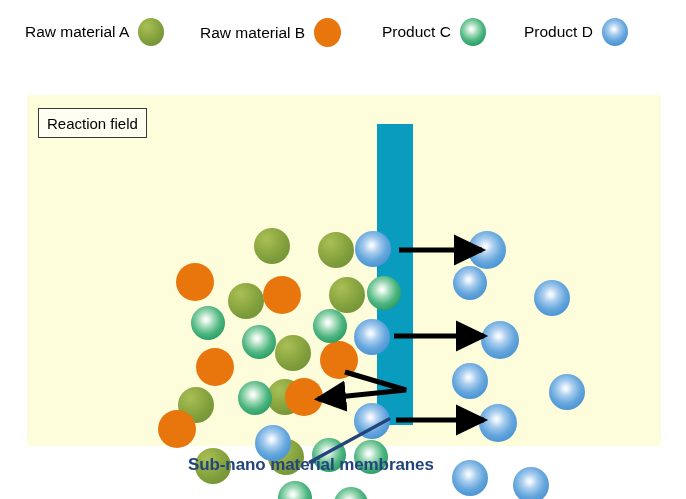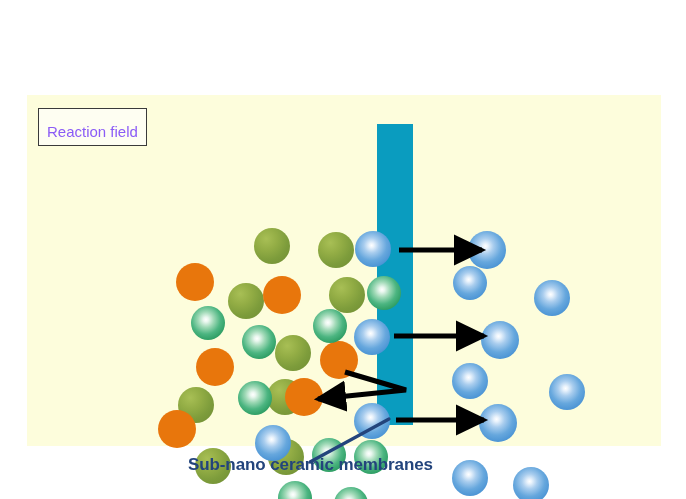--- a/index.html
+++ b/index.html
@@ -83,23 +83,23 @@
     width: 634px;
     height: 351px;
     background: #fdfddc;
   }
   #field-label {
     position: absolute;
     left: 11px;
     top: 13px;
     background: #fefef2;
     border: 1.6px solid #3a3a3a;
-    padding: 15px 8px 4px 8px;
+    padding: 7px 8px 4px 8px;
     font-size: 15px;
-    color: #8b5cf6;
+    color: #000000;
     line-height: 1.1;
   }
 
   
   #membrane {
     position: absolute;
     left: 350px;
     top: 29px;
     width: 36px;
     height: 301px;
@@ -129,20 +129,43 @@
     color: #23447c;
     letter-spacing: -0.1px;
     white-space: nowrap;
   }
 </style>
 </head>
 <body>
 
 <div id="stage">
 
+  <div class="legend-row">
+
+    <div class="legend-item" id="leg0" style="left: 25px;">
+      <span class="legend-label">Raw material A</span>
+      <span class="sphere s-olive" style="width:26px;height:28px;"></span>
+    </div>
+
+    <div class="legend-item" id="leg1" style="left: 200px;">
+      <span class="legend-label">Raw material B</span>
+      <span class="sphere s-orange" style="width:27px;height:29px;"></span>
+    </div>
+
+    <div class="legend-item" id="leg2" style="left: 382px;">
+      <span class="legend-label">Product C</span>
+      <span class="sphere s-green" style="width:26px;height:28px;"></span>
+    </div>
+
+    <div class="legend-item" id="leg3" style="left: 524px;">
+      <span class="legend-label">Product D</span>
+      <span class="sphere s-blue" style="width:26px;height:28px;"></span>
+    </div>
+
+  </div>
 
 
   <div id="field">
 
     <div id="field-label">Reaction field</div>
 
     <div id="membrane"></div>
 
     <div id="particle-layer">
         <div class="p s-olive" style="left: 227px; top: 133px; width: 36px; height: 36px;"></div>
@@ -198,15 +221,15 @@
           <polyline points="360,381 381,401 356,422" stroke-linejoin="miter"></polyline>
         </g>
     </svg>
 
   </div>
 
   <svg id="leader" width="686" height="499">
     <line id="leader-line" stroke="#23447c" stroke-width="3.2" stroke-linecap="round" x1="389" y1="419" x2="310" y2="462"></line>
   </svg>
 
-  <div id="caption">Sub-nano ceramic membranes</div>
+  <div id="caption">Sub-nano material membranes</div>
 
 </div>
 
 </body></html>

